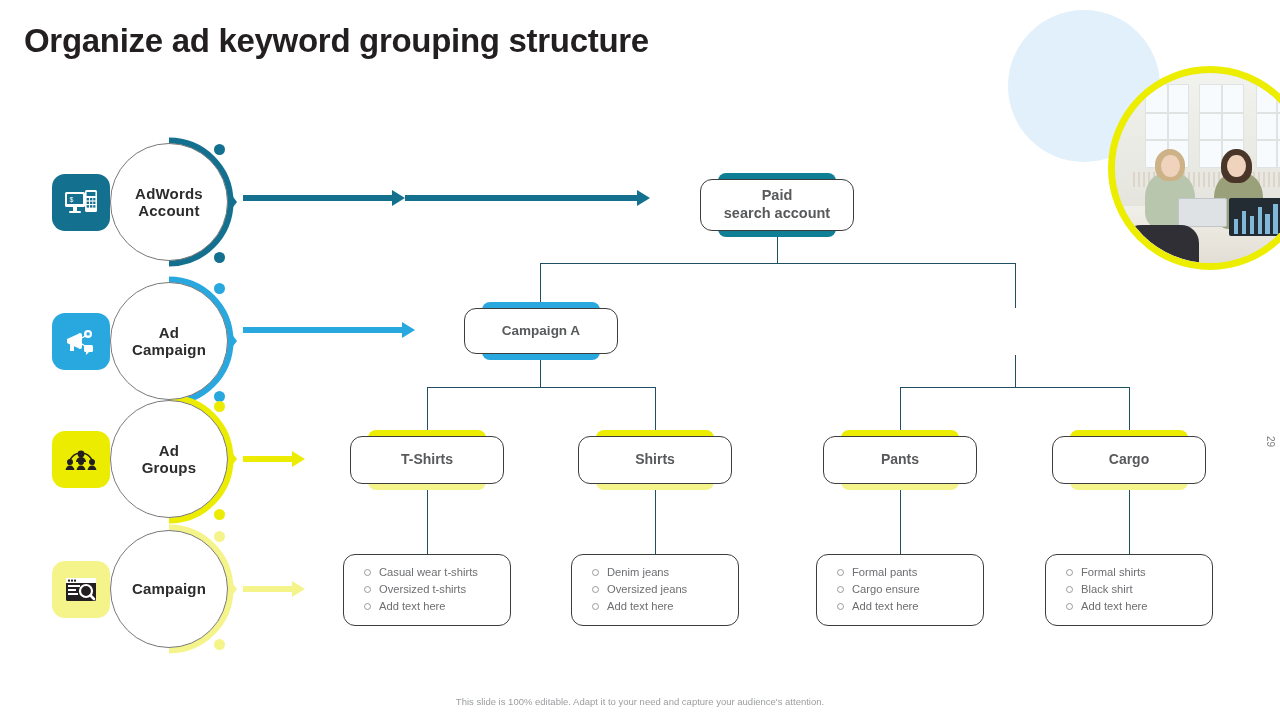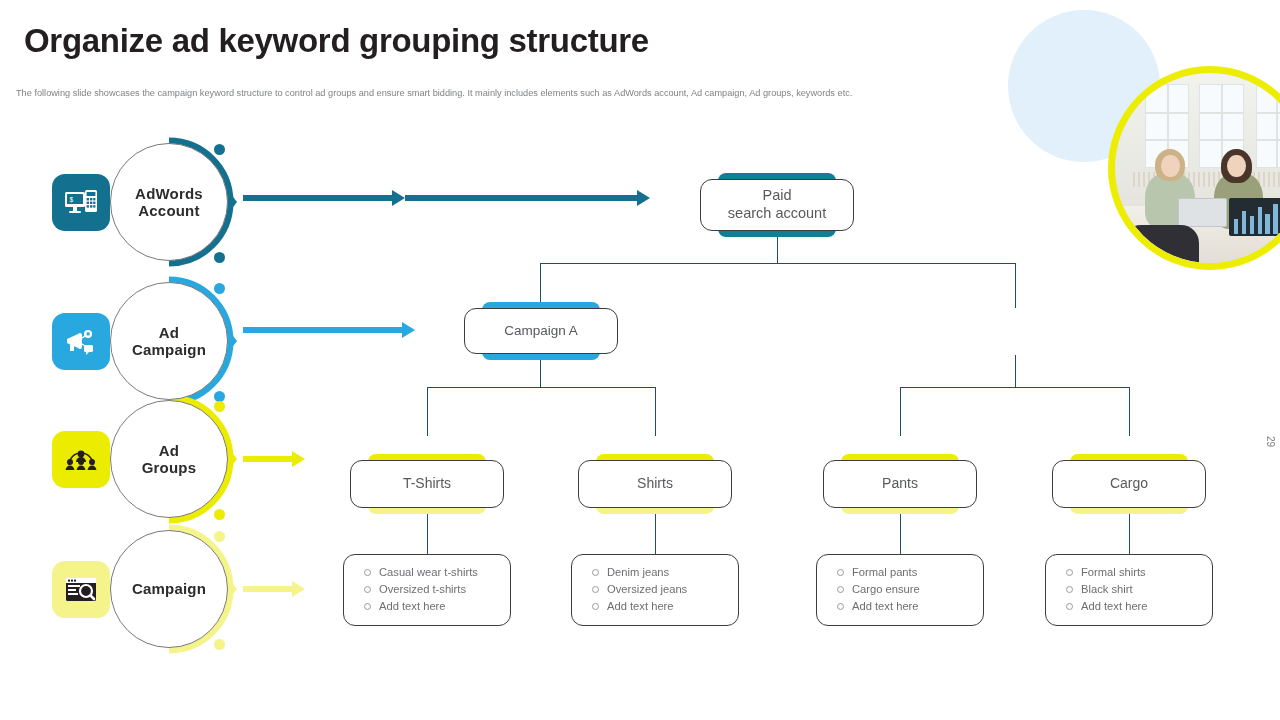--- a/index.html
+++ b/index.html
@@ -97,25 +97,25 @@
   }
   .node .tab.bot {
     top: auto; bottom: -6px;
   }
   .node .box {
     position: relative; z-index: 2; width: 100%; height: 100%;
     background: #fff; border: 1px solid #3d3d3d; border-radius: 12px;
     display: flex; align-items: center; justify-content: center;
     text-align: center; color: #58595b;
   }
-  .node .box span { line-height: 1.22; }
+  .node .box span { line-height: 1.22; font-weight: bold; }
 
   .node-root { width: 154px; height: 52px; font-size: 14.5px; }
   .node-camp { width: 154px; height: 46px; font-size: 13.5px; }
-  .node-group { width: 154px; height: 48px; font-size: 14px; margin-top: 24px; }
+  .node-group { width: 154px; height: 48px; font-size: 14px; }
 
   .kwbox {
     position: absolute; width: 168px; height: 72px;
     background: #fff; border: 1px solid #3d3d3d; border-radius: 12px;
     padding: 9px 0 0 18px;
   }
   .kwbox .glow {
     position: absolute; left: 10%; right: 10%; bottom: -5px; height: 12px;
     background: #f6f6a8; border-radius: 8px; z-index: -1;
   }
@@ -189,21 +189,20 @@
         <div class="ph-bar" style="left:36%;width:8%;height:48%;"></div>
         <div class="ph-bar" style="left:50%;width:8%;height:72%;"></div>
         <div class="ph-bar" style="left:64%;width:8%;height:55%;"></div>
         <div class="ph-bar" style="left:78%;width:8%;height:80%;"></div>
       </div>
       <div class="ph-p" style="left:4%;top:80%;width:40%;height:20%;background:#2f2f35;border-radius:18px 18px 0 0;"></div>
     </div>
   </div>
 
   <div class="page-title">Organize ad keyword grouping structure</div>
-  <div class="page-subtitle">The following slide showcases the campaign keyword structure to control ad groups and ensure smart bidding. It mainly includes elements such as AdWords account, Ad campaign, Ad groups, keywords etc.</div>
 
   <div class="rail-item" style="left:52px; top:143px;">
     <div class="rail-arcwrap">
       <svg width="138" height="138" viewBox="0 0 138 138">
         <circle cx="69" cy="69" r="58" fill="none" stroke="#8a8a8a" stroke-width="1"></circle>
         <path d="M69 11 A58 58 0 0 1 69 127" fill="none" stroke="#14708f" stroke-width="13"></path>
         <path d="M124 52 L137 69 L124 86 Z" fill="#14708f"></path>
       </svg>
     </div>
     <div class="rail-dot" style="left:162px; top:1px; background:#14708f;"></div>
@@ -452,15 +451,16 @@
 
   <div class="kwbox" style="left:1045px; top:554px;">
     <div class="glow"></div>
     <ul>
       <li>Formal shirts</li>
       <li>Black shirt</li>
       <li>Add text here</li>
     </ul>
   </div>
 
+  <div class="footer-note">This slide is 100% editable. Adapt it to your need and capture your audience's attention.</div>
   <div class="page-num">29</div>
 
 </div>
 
 </body></html>

